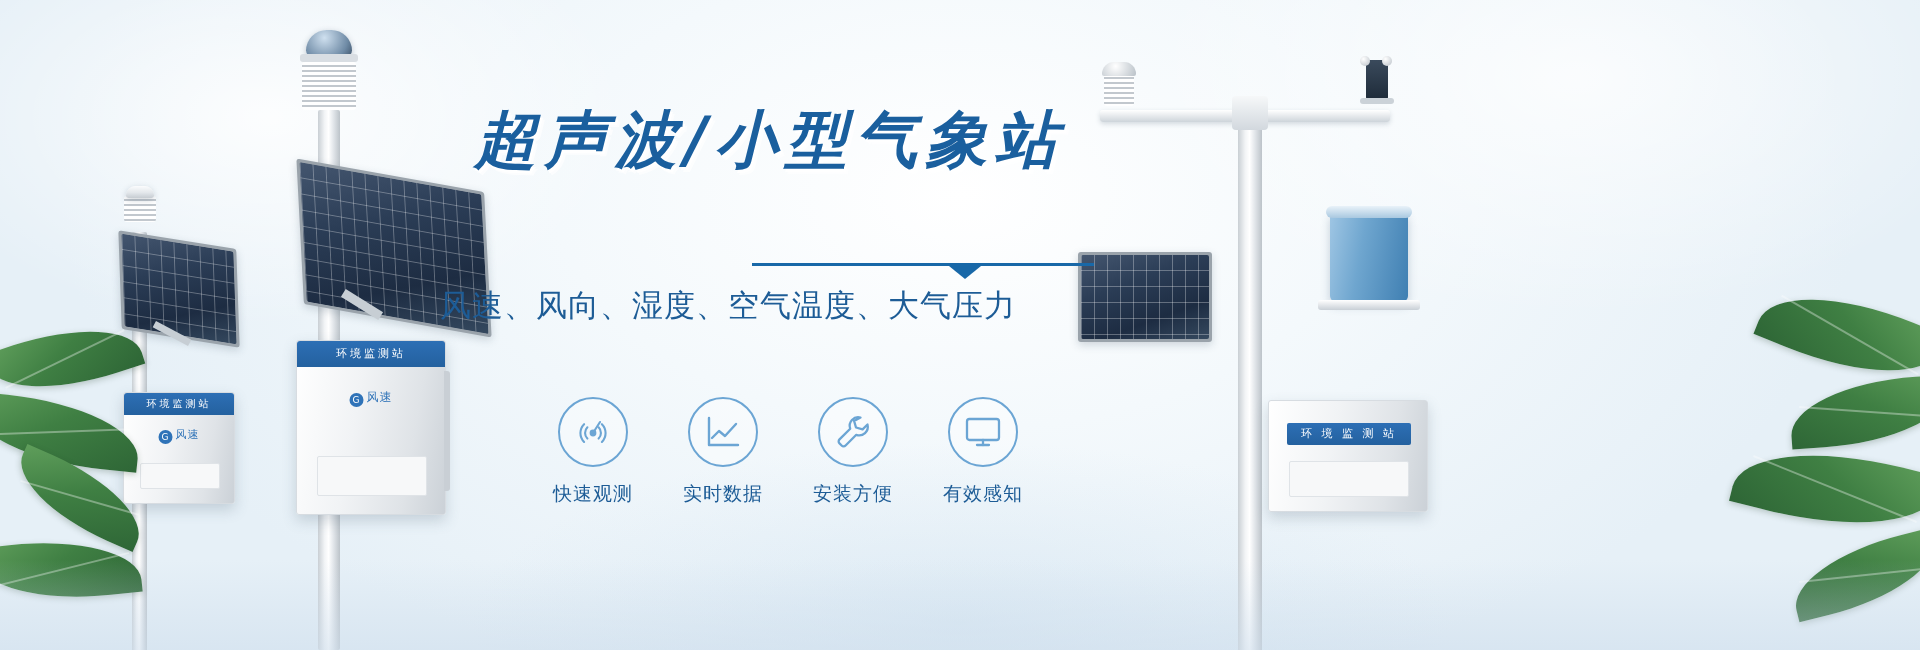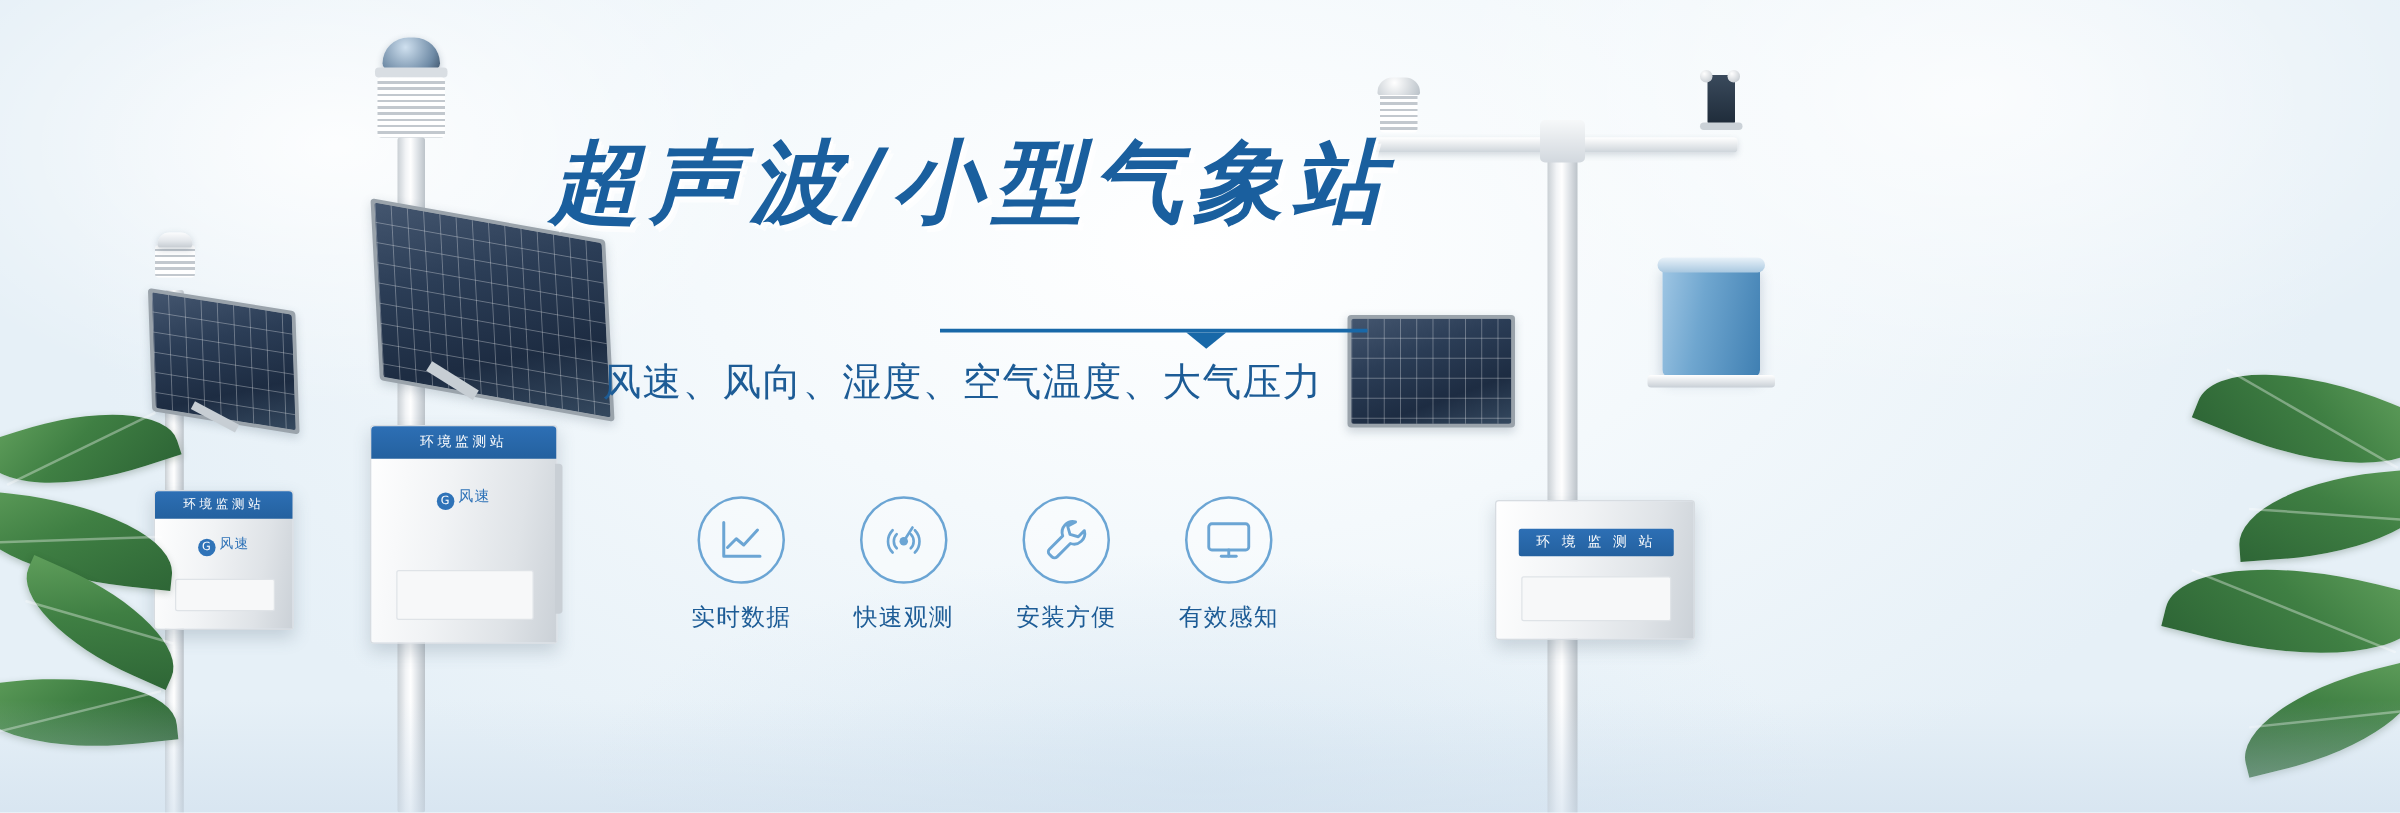--- a/index.html
+++ b/index.html
@@ -94,38 +94,37 @@
     content:""; position:absolute; left:6%; top:48%; width:88%; height:2px;
     background:rgba(255,255,255,.35); transform:rotate(-8deg);
   }
 
   
   #content{
     position:absolute; left:440px; top:105px; width:660px; height:380px;
   }
   #headline{
     font-family:"DejaVu Sans","Liberation Sans",sans-serif;
-    font-size:72px; font-weight:bold; font-style:italic;
+    font-size:62px; font-weight:bold; font-style:italic;
     color:#1a5f9e; letter-spacing:8px; line-height:1.12;
     text-align:center; white-space:nowrap;
     text-shadow: 2px 3px 0 #ffffff, 4px 5px 0 rgba(255,255,255,.65);
   }
   #divider{
     position:absolute; left:312px; top:158px; width:342px; height:16px;
   }
   #divider .rule{ position:absolute; left:0; top:0; width:342px; height:3px; background:#1868a8; }
   #divider .tri{
     position:absolute; left:197px; top:3px; width:0;height:0;
     border-left:16px solid transparent; border-right:16px solid transparent;
     border-top:13px solid #1868a8;
   }
   .subline{
     font-family:Liberation Sans, sans-serif;
     font-size:31px; color:#1d5c96; letter-spacing:1px; white-space:nowrap;
-    text-align:center;
   }
   #sub1{ position:absolute; left:0; top:180px; width:660px; }
   #sub2{ position:absolute; left:0; top:232px; width:660px; }
 
   
   #features{
     position:absolute; left:98px; top:292px; width:500px;
     display:flex; justify-content:space-between;
   }
   .feature{ width:110px; text-align:center; }
@@ -202,21 +201,21 @@
     <div style="position:absolute;left:1360px;top:98px;width:34px;height:6px;background:#cbd2d8;border-radius:3px;"></div>
 
     <div style="position:absolute;left:1330px;top:212px;width:78px;height:90px;border-radius:6px;background:linear-gradient(100deg,#9fc6e4 0%,#6fa6cf 40%,#3f7fb2 100%);box-shadow:0 4px 10px rgba(50,80,110,.25);"></div>
     <div style="position:absolute;left:1326px;top:206px;width:86px;height:12px;border-radius:6px;background:linear-gradient(180deg,#e9f2f9,#a9c8e0);"></div>
     <div style="position:absolute;left:1318px;top:300px;width:102px;height:10px;background:linear-gradient(180deg,#ffffff,#c8cfd6);border-radius:3px;"></div>
 
     <div class="panel-frame" style="left:1078px; top:252px; width:134px; height:90px;">
       <div class="panel-cells"></div>
     </div>
 
-    <div class="cabinet" style="left:1196px; top:400px; width:160px; height:112px;">
+    <div class="cabinet" style="left:1268px; top:400px; width:160px; height:112px;">
       <div class="cab-strip" style="height:0;"></div>
       <div style="position:absolute;left:18px;top:22px;width:124px;height:22px;background:linear-gradient(180deg,#2d6fb5,#24619f);border-radius:2px;color:#fff;font-size:11px;letter-spacing:3px;line-height:22px;text-align:center;font-family:'DejaVu Sans',sans-serif;">环 境 监 测 站</div>
       <div style="position:absolute;left:20px;bottom:14px;width:120px;height:36px;background:#f7f8f9;border:1px solid #dfe3e7;border-radius:2px;"></div>
     </div>
   </div>
 
   <div class="leaf" style="left:-10px; top:330px; width:150px; height:58px; transform:rotate(-18deg);"></div>
   <div class="leaf" style="left:-30px; top:400px; width:170px; height:64px; transform:rotate(6deg);"></div>
   <div class="leaf" style="left:10px; top:470px; width:140px; height:56px; transform:rotate(24deg);"></div>
   <div class="leaf" style="left:-20px; top:540px; width:160px; height:60px; transform:rotate(-6deg);"></div>
@@ -232,47 +231,47 @@
     <div id="headline">超声波/小型气象站</div>
 
     <div id="divider">
       <div class="rule"></div>
       <div class="tri"></div>
     </div>
 
     <div id="sub1" class="subline">风速、风向、湿度、空气温度、大气压力</div>
 
     <div id="features">
-
-      <div class="feature">
-        <div class="fcircle">
-          <svg width="36" height="34" viewBox="0 0 36 34" fill="none" stroke="#6ba5d4" stroke-width="2.4" stroke-linecap="round" stroke-linejoin="round">
-            <path d="M4 3 V30 H33"></path>
-            <path d="M7 23 L14 16 L20 21 L31 9"></path>
-          </svg>
-        </div>
-        <div class="flabel">实时数据</div>
-      </div>
 
       <div class="feature">
         <div class="fcircle">
           <svg width="38" height="38" viewBox="0 0 38 38" fill="none" stroke="#6ba5d4" stroke-width="2.1" stroke-linecap="round">
             <circle cx="19" cy="20" r="3.4" fill="#6ba5d4" stroke="none"></circle>
             <path d="M19 20 L26 9"></path>
             <path d="M13.4 25.6 a8 8 0 0 1 0-11.3"></path>
             <path d="M24.6 25.6 a8 8 0 0 0 0-11.3"></path>
             <path d="M10.1 29 a12.6 12.6 0 0 1 0-17.8"></path>
             <path d="M27.9 29 a12.6 12.6 0 0 0 0-17.8"></path>
           </svg>
         </div>
         <div class="flabel">快速观测</div>
       </div>
 
       <div class="feature">
         <div class="fcircle">
+          <svg width="36" height="34" viewBox="0 0 36 34" fill="none" stroke="#6ba5d4" stroke-width="2.4" stroke-linecap="round" stroke-linejoin="round">
+            <path d="M4 3 V30 H33"></path>
+            <path d="M7 23 L14 16 L20 21 L31 9"></path>
+          </svg>
+        </div>
+        <div class="flabel">实时数据</div>
+      </div>
+
+      <div class="feature">
+        <div class="fcircle">
           <svg width="38" height="38" viewBox="0 0 38 38" fill="none" stroke="#6ba5d4" stroke-width="2.3" stroke-linecap="round" stroke-linejoin="round">
             <path d="M26.5 4.5 a8.6 8.6 0 0 0-10.3 11.2 L5.5 26.4 a2.8 2.8 0 0 0 0 4 l2.1 2.1 a2.8 2.8 0 0 0 4 0 L22.3 21.8 A8.6 8.6 0 0 0 33.5 11.5 L28.6 16.4 L22 14.5 L20.1 7.9 Z"></path>
           </svg>
         </div>
         <div class="flabel">安装方便</div>
       </div>
 
       <div class="feature">
         <div class="fcircle">
           <svg width="38" height="34" viewBox="0 0 38 34" fill="none" stroke="#6ba5d4" stroke-width="2.3" stroke-linecap="round" stroke-linejoin="round">

